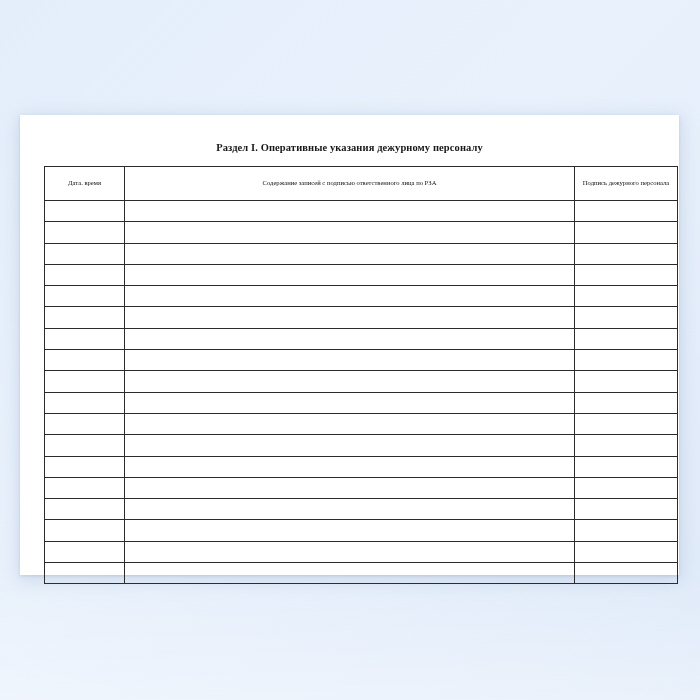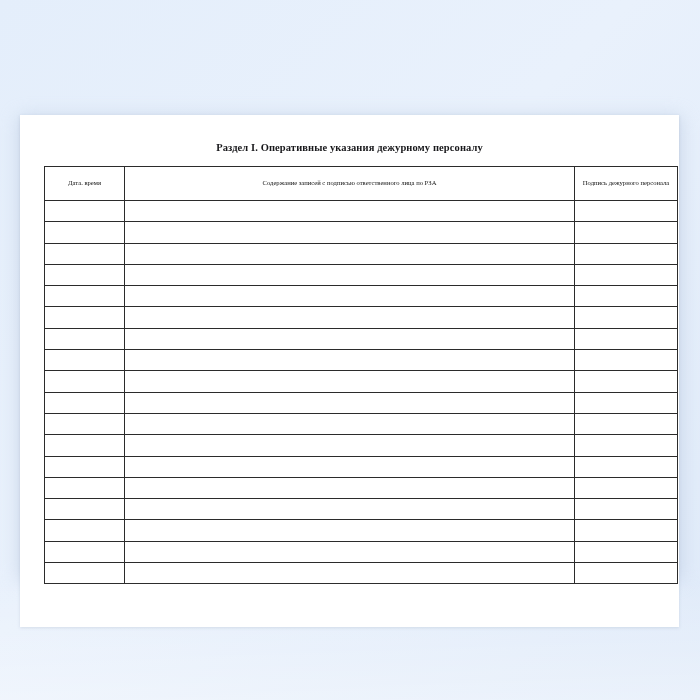--- a/index.html
+++ b/index.html
@@ -29,21 +29,21 @@
     background: #b9c8de;
     filter: blur(9px);
     opacity: .55;
     border-radius: 2px;
   }
   .page {
     position: absolute;
     left: 20px;
     top: 115px;
     width: 659px;
-    height: 512px;
+    height: 460px;
     background: #ffffff;
     box-shadow: 0 1px 3px rgba(80,100,130,.18);
   }
   .doc-title {
     position: absolute;
     left: 0;
     right: 0;
     top: 27px;
     text-align: center;
     font-size: 10.5px;

